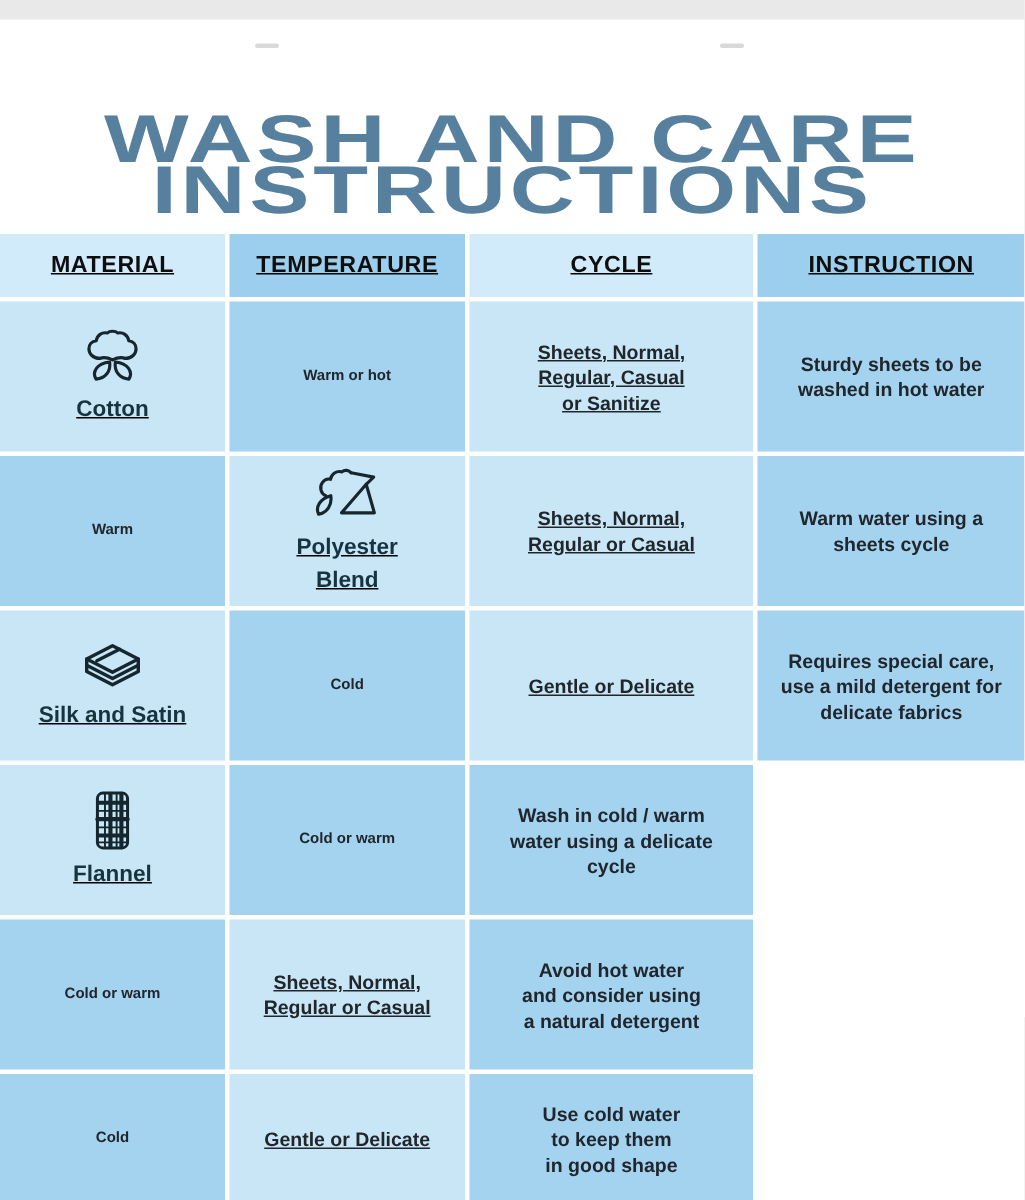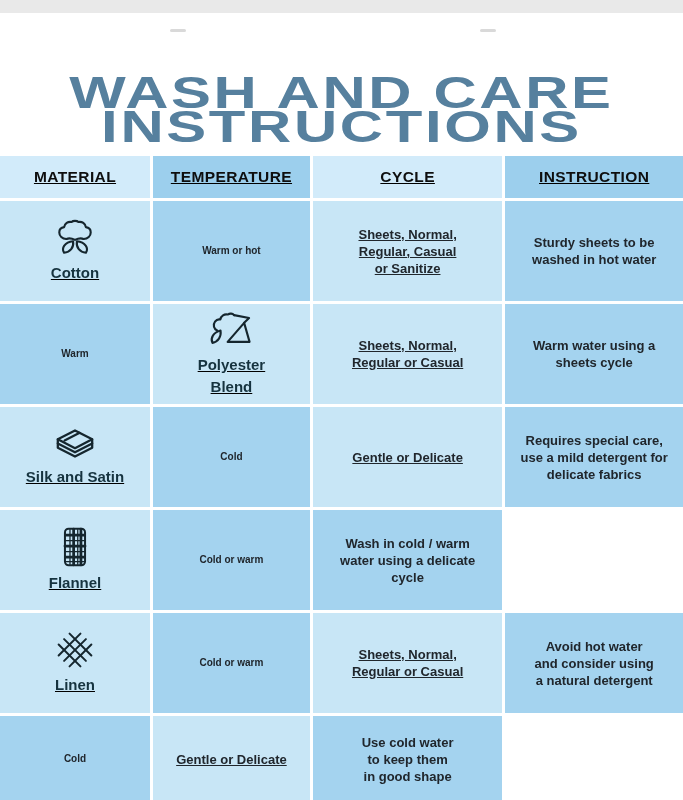--- a/index.html
+++ b/index.html
@@ -183,31 +183,20 @@
         </svg>
         <div class="material-label">Flannel</div>
       </div>
       <div class="cell c2 cell-text temp-text">Cold or warm</div>
       <div class="cell c4 cell-text body-text">Wash in cold / warm
 water using a delicate
 cycle</div>
     </div>
 
     <div class="t-row data-row">
-      <div class="cell c1">
-        <svg class="m-icon" width="44" height="40" viewBox="0 0 48 44">
-          <path d="M18 4 L42 28"></path>
-          <path d="M12 10 L36 34"></path>
-          <path d="M6 16 L30 40"></path>
-          <path d="M30 4 L6 28"></path>
-          <path d="M36 10 L12 34"></path>
-          <path d="M42 16 L18 40"></path>
-        </svg>
-        <div class="material-label">Linen</div>
-      </div>
       <div class="cell c2 cell-text temp-text">Cold or warm</div>
       <div class="cell c3 cell-text body-text">Sheets, Normal,
 Regular or Casual</div>
       <div class="cell c4 cell-text body-text">Avoid hot water
 and consider using
 a natural detergent</div>
     </div>
 
     <div class="t-row data-row last">
       <div class="cell c2 cell-text temp-text">Cold</div>

